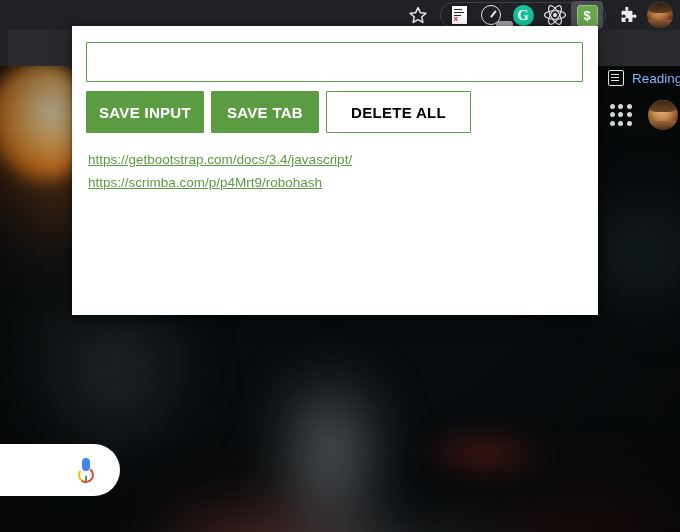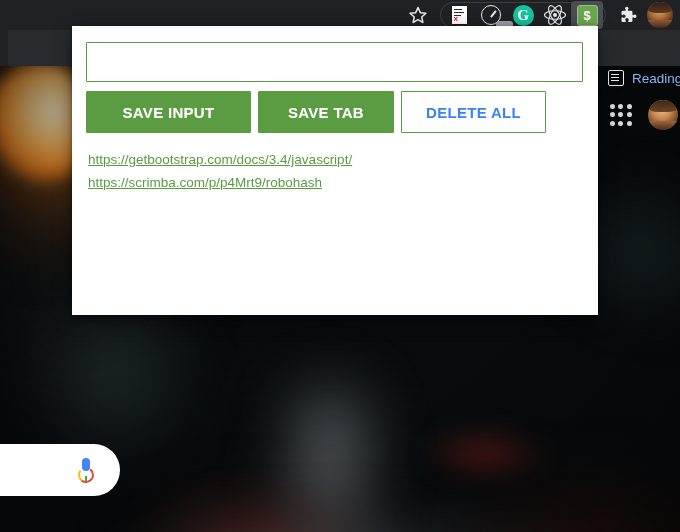--- a/index.html
+++ b/index.html
@@ -289,25 +289,25 @@
     font-weight: bold;
     letter-spacing: 0.3px;
     cursor: pointer;
     display: flex; align-items: center; justify-content: center;
   }
   .btn-primary {
     background: #5b9b41;
     color: #ffffff;
     text-shadow: 0 0 1px rgba(255,255,255,0.25);
   }
-  .btn-save-input { width: 165px; }
-  .btn-save-tab   { width: 136px; }
+  .btn-save-input { width: 118px; }
+  .btn-save-tab   { width: 108px; }
   .btn-outline {
     background: #ffffff;
-    color: #3b82f6;
+    color: #000000;
     width: 145px;
   }
   .links {
     margin-top: 18px;
     padding-left: 2px;
   }
   .link-item {
     display: block;
     color: #5b9b41;
     text-decoration: underline;

